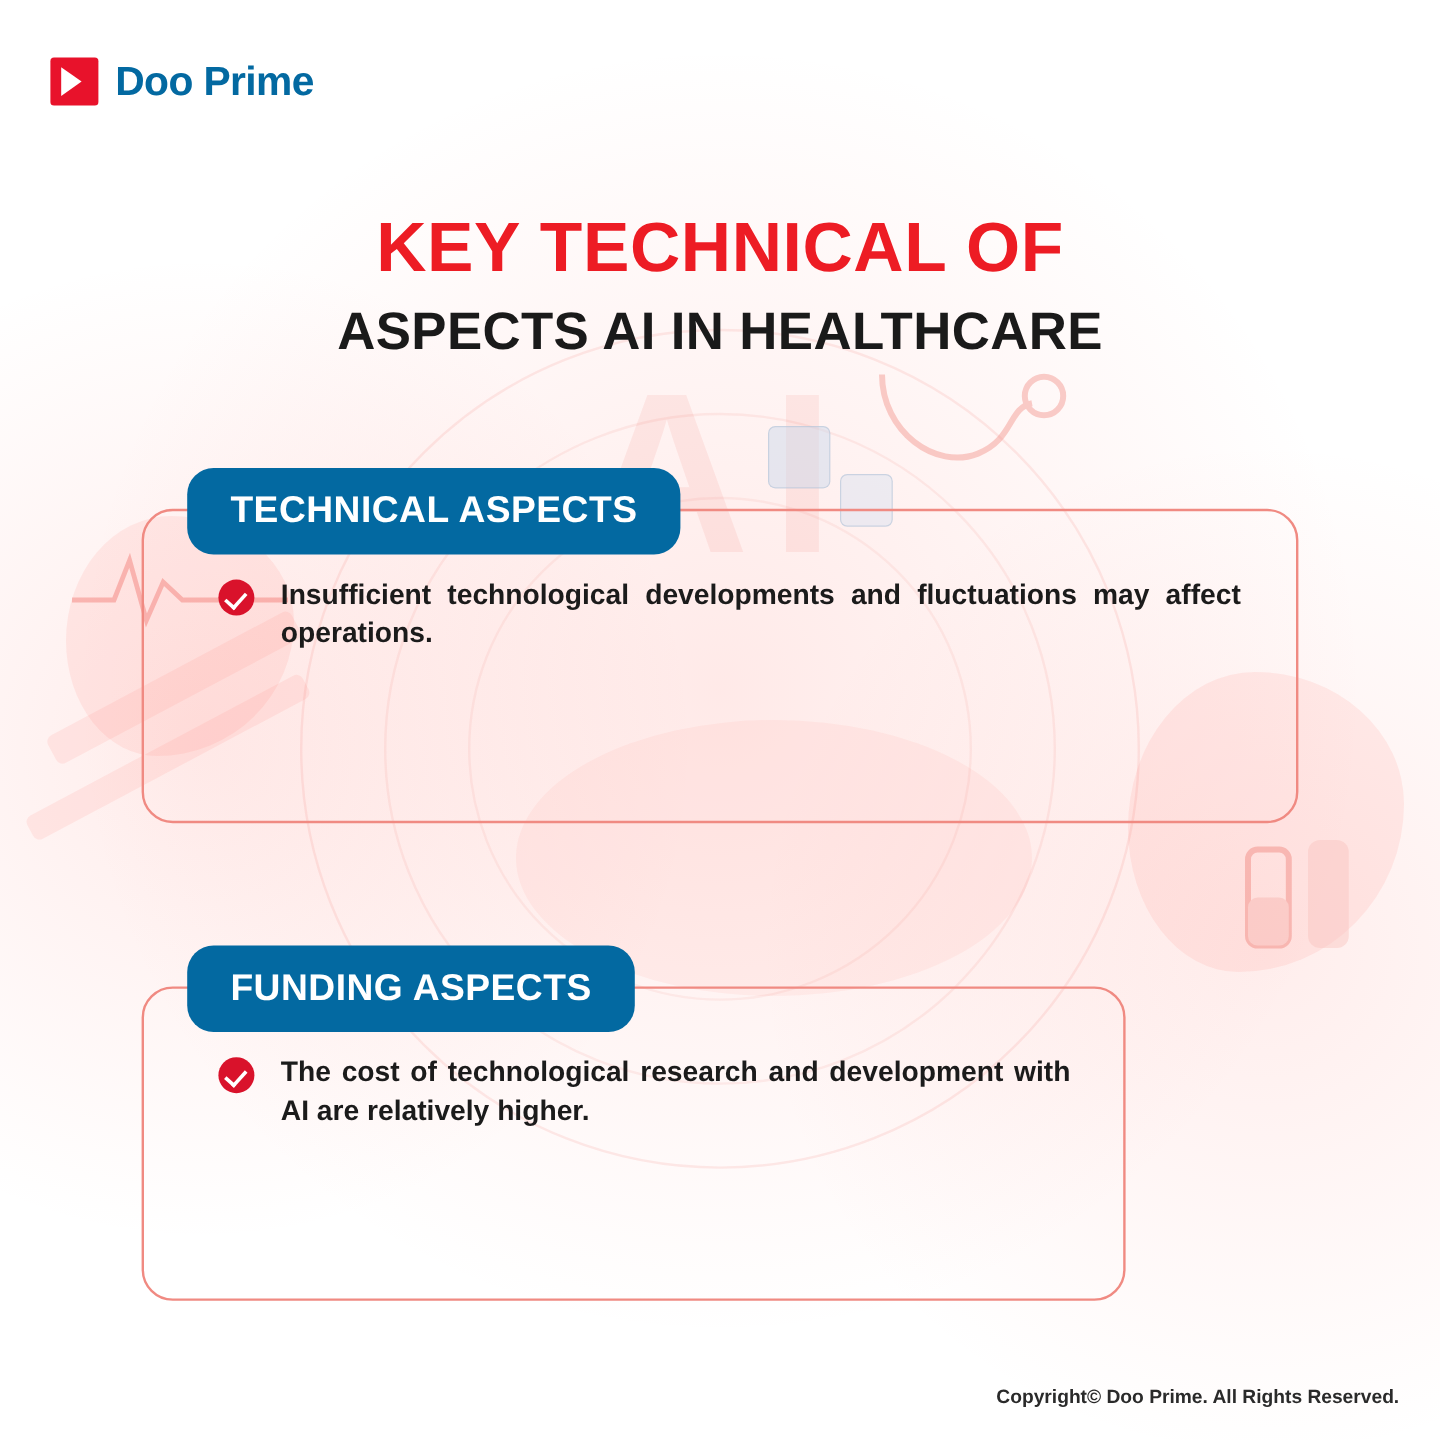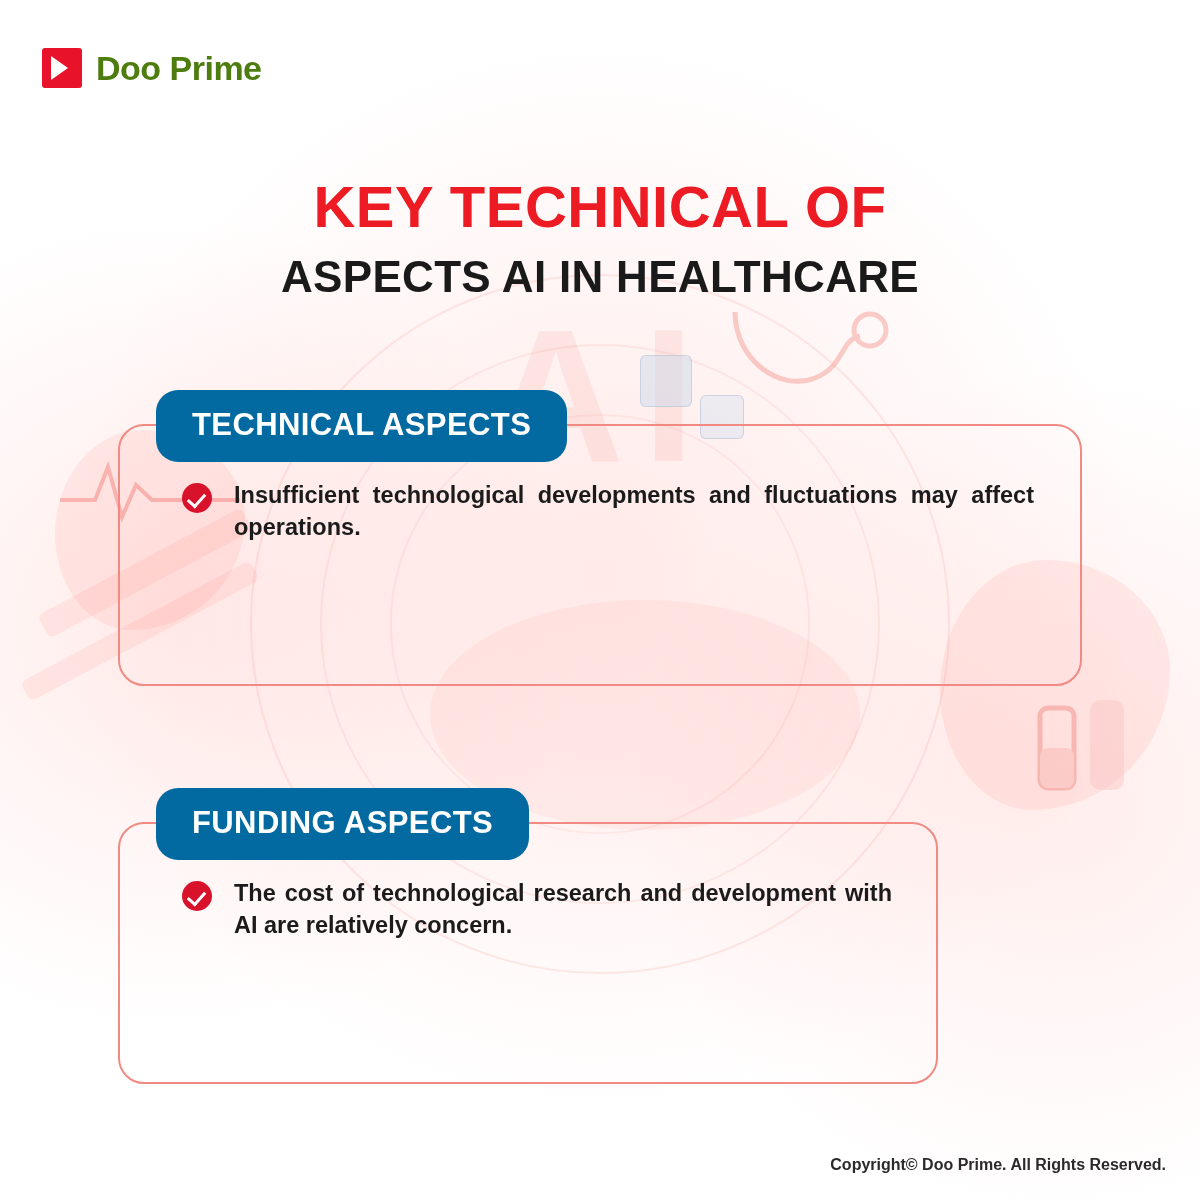--- a/index.html
+++ b/index.html
@@ -133,21 +133,21 @@
     top: 8px;
     width: 0;
     height: 0;
     border-top: 12px solid transparent;
     border-bottom: 12px solid transparent;
     border-left: 17px solid #ffffff;
   }
   .logo-text {
     font-size: 34px;
     font-weight: bold;
-    color: #4d7c0f;
+    color: #0369a1;
     letter-spacing: -0.5px;
   }
 
   
   .title-wrap {
     position: absolute;
     top: 176px;
     left: 0;
     width: 1200px;
     text-align: center;
@@ -298,20 +298,20 @@
         <span class="bullet-text">Insufficient technological developments and fluctuations may affect operations.</span>
       </div>
     </div>
   </div>
 
   <div class="card funding">
     <div class="card-tag">FUNDING ASPECTS</div>
     <div class="bullets">
       <div class="bullet">
         <span class="check"></span>
-        <span class="bullet-text">The cost of technological research and development with AI are relatively concern.</span>
+        <span class="bullet-text">The cost of technological research and development with AI are relatively higher.</span>
       </div>
     </div>
   </div>
 
   <div class="footer">Copyright© Doo Prime. All Rights Reserved.</div>
 
 </div>
 
 </body></html>

